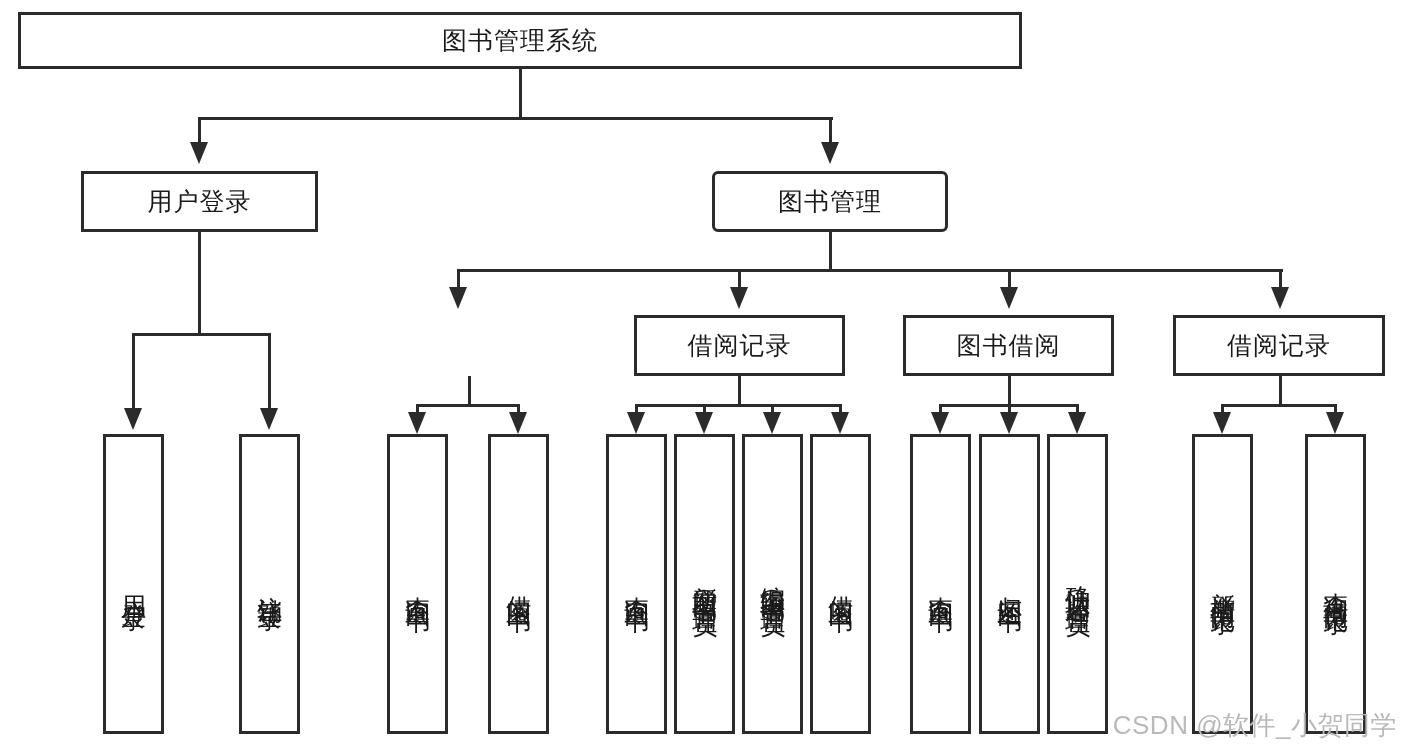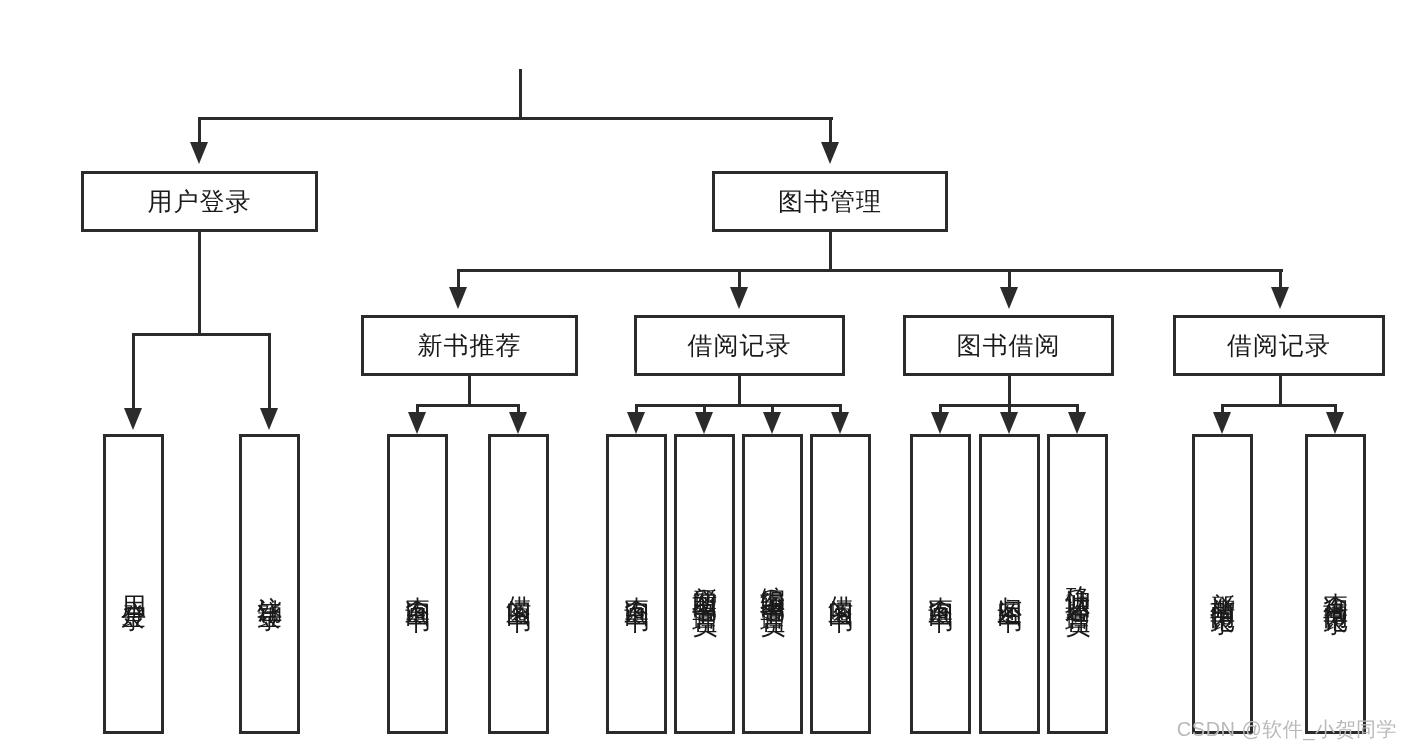--- a/index.html
+++ b/index.html
@@ -66,46 +66,49 @@
     height: 0;
     border-left: 9px solid transparent;
     border-right: 9px solid transparent;
     border-top: 22px solid #2b2b2b;
   }
   
   #watermark {
     position: absolute;
     right: 8px;
     bottom: 4px;
-    font-size: 20px;
+    font-size: 26px;
     color: #b9b9b9;
     white-space: nowrap;
     letter-spacing: 0.5px;
     margin-left: 44px;
   }
 </style>
 </head>
 <body>
 
 <div id="canvas">
 
+  <div class="node" id="node-root" style="left:18px; top:12px; width:1004px; height:57px;">
+    <span class="label">图书管理系统</span>
+  </div>
 
   <div class="vline" style="left:519px; top:69px; height:50px;"></div>
 
   <div class="hline" style="left:199px; top:117px; width:634px;"></div>
 
   <div class="vline" style="left:198px; top:117px; height:27px;"></div>
   <div class="arrow" style="left:190px; top:142px;"></div>
   <div class="vline" style="left:829px; top:117px; height:27px;"></div>
   <div class="arrow" style="left:821px; top:142px;"></div>
 
   <div class="node" style="left:81px; top:171px; width:237px; height:61px;">
     <span class="label">用户登录</span>
   </div>
-  <div class="node" style="left:712px; top:171px; width:236px; height:61px;">
+  <div class="node" style="left:712px; top:171px; width:236px; height:61px;border-radius:6px;">
     <span class="label">图书管理</span>
   </div>
 
   <div class="vline" style="left:198px; top:232px; height:102px;"></div>
   <div class="hline" style="left:133px; top:333px; width:136px;"></div>
   <div class="vline" style="left:132px; top:333px; height:77px;"></div>
   <div class="arrow" style="left:124px; top:408px;"></div>
   <div class="vline" style="left:268px; top:333px; height:77px;"></div>
   <div class="arrow" style="left:260px; top:408px;"></div>
 
@@ -117,23 +120,20 @@
 
   <div class="vline" style="left:738px; top:269px; height:19px;"></div>
   <div class="arrow" style="left:730px; top:287px;"></div>
 
   <div class="vline" style="left:1008px; top:269px; height:19px;"></div>
   <div class="arrow" style="left:1000px; top:287px;"></div>
 
   <div class="vline" style="left:1279px; top:269px; height:19px;"></div>
   <div class="arrow" style="left:1271px; top:287px;"></div>
 
-  <div class="node" style="left:361px; top:315px; width:217px; height:61px;">
-    <span class="label">新书推荐</span>
-  </div>
   <div class="node" style="left:634px; top:315px; width:211px; height:61px;">
     <span class="label">借阅记录</span>
   </div>
   <div class="node" style="left:903px; top:315px; width:211px; height:61px;">
     <span class="label">图书借阅</span>
   </div>
   <div class="node" style="left:1173px; top:315px; width:212px; height:61px;">
     <span class="label">借阅记录</span>
   </div>
 

